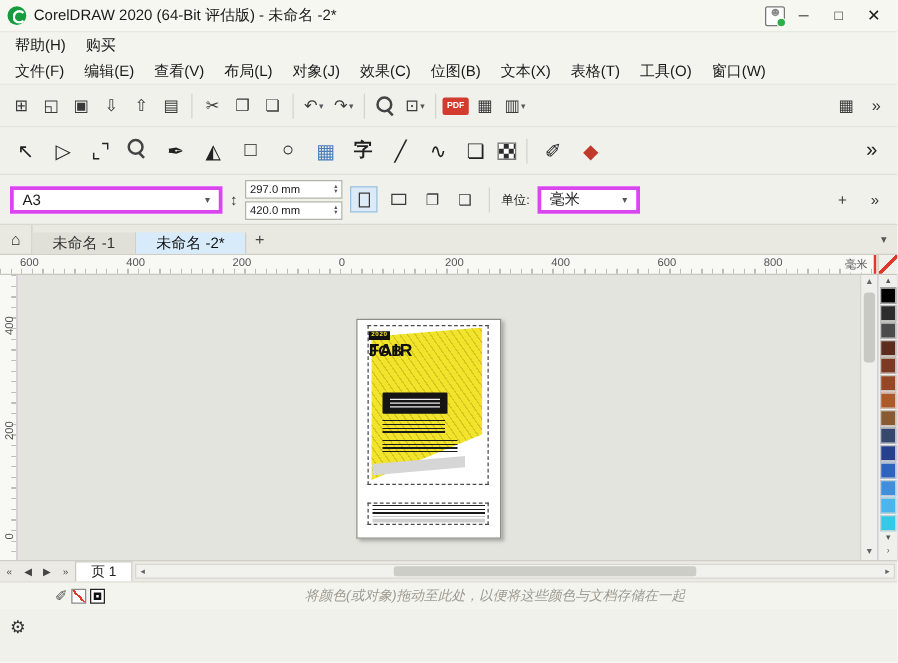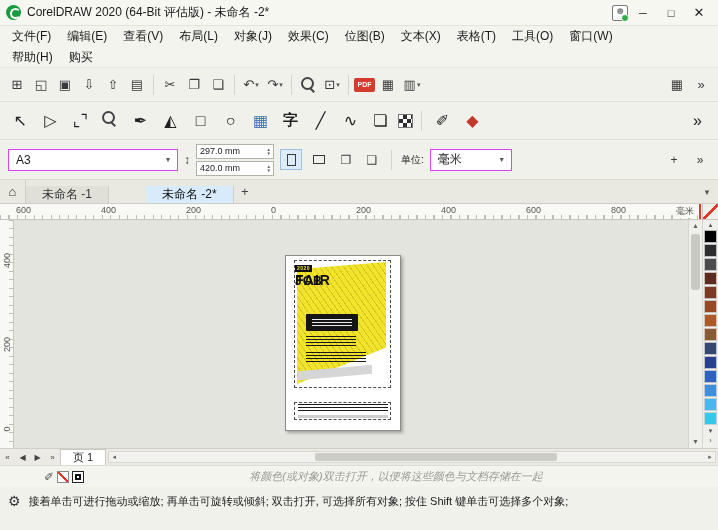--- a/index.html
+++ b/index.html
@@ -42,40 +42,40 @@
   .spacer{flex:1;}
   .caret{font-style:normal;font-size:7px;color:#555;margin-left:1px;}
   .icon-zoom::before{content:"";position:absolute;left:4px;top:3px;width:9px;height:9px;border:2px solid #444;border-radius:50%;}
   .icon-zoom::after{content:"";position:absolute;left:13px;top:13px;width:6px;height:2px;background:#444;transform:rotate(45deg);transform-origin:left center;}
   .icon-pdf{font-size:7px;font-weight:bold;color:#fff;background:#d23b2e;border-radius:2px;width:21px;height:14px;line-height:14px;text-align:center;display:inline-block;align-self:center;}
   .icon-checker{width:15px;height:14px;border:1px solid #777;align-self:center;
     background:repeating-conic-gradient(#2d2d2d 0 25%,#fff 0 50%);background-size:8px 8px;}
 
   
   .propbar{height:40px;display:flex;align-items:center;gap:6px;padding:0 8px;background:#f1f1ec;border-bottom:1px solid #d9d9d1;}
-  .combo{display:inline-flex;align-items:center;justify-content:space-between;border:1px solid #d946ef;background:#fff;height:22px;padding:0 7px;font-size:12px;color:#1a1a1a;}
+  .combo{display:inline-flex;align-items:center;justify-content:space-between;border:3px solid #d946ef;background:#fff;height:22px;padding:0 7px;font-size:12px;color:#1a1a1a;}
   .combo .dd{font-size:8px;color:#555;margin-left:8px;}
   .preset{width:170px;}
   .units{width:82px;}
   .dimcol{display:flex;flex-direction:column;gap:2px;}
   .spin{display:flex;align-items:center;justify-content:space-between;border:1px solid #b3b3aa;background:#fff;width:78px;height:15px;font-size:9px;color:#1a1a1a;padding:0 3px;text-align:right;}
   .spin .arrows{display:flex;flex-direction:column;font-size:5px;line-height:4px;color:#555;}
   .dimicon{font-size:12px;color:#444;}
   .orient{width:22px;height:21px;display:inline-flex;align-items:center;justify-content:center;border:1px solid transparent;}
   .orient.active{background:#dcebf7;border-color:#9cc0de;}
   .orient .pv{width:9px;height:12px;border:1.5px solid #3a3a3a;display:block;}
   .orient .ph{width:12px;height:9px;border:1.5px solid #3a3a3a;display:block;}
   .small-btn{width:20px;height:20px;display:inline-flex;align-items:center;justify-content:center;font-size:12px;color:#3a3a3a;}
   .plabel{font-size:10px;color:#1a1a1a;}
 
   
   .docbar{height:24px;background:#e9e9e2;border-bottom:1px solid #cfcfc7;display:flex;align-items:stretch;}
   .homebtn{width:26px;display:flex;align-items:center;justify-content:center;font-size:13px;color:#333;border-right:1px solid #cfcfc7;}
   .doc-tab{display:inline-flex;align-items:center;padding:0 16px;font-size:12px;background:#e0e0d9;border-right:1px solid #cfcfc7;color:#333;white-space:nowrap;}
-  .doc-tab.active{background:#d7ebfa;color:#111;margin-left:37px;}
+  .doc-tab.active{background:#d7ebfa;color:#111;}
   .addtab{width:22px;display:flex;align-items:center;justify-content:center;font-size:13px;color:#444;}
   .docbar-right{margin-left:auto;width:22px;display:flex;align-items:center;justify-content:center;font-size:9px;color:#555;}
 
   
   .hruler{position:relative;height:16px;background:#f8f8f4;border-bottom:1px solid #c7c7c0;
     background-image:repeating-linear-gradient(90deg,#bdbdb5 0 1px,transparent 1px 8.5px);
     background-size:100% 4px;background-position:0 bottom;background-repeat:no-repeat;}
   .hruler .num{position:absolute;top:1px;font-size:9px;color:#555;}
   .hruler .unit{position:absolute;right:22px;top:1px;font-size:9px;color:#555;background:#f8f8f4;padding:0 2px;}
   .hruler .redline{position:absolute;right:17px;top:0;width:2px;height:100%;background:#e0392c;}
@@ -145,36 +145,36 @@
     <span class="title">CorelDRAW 2020 (64-Bit 评估版) - 未命名 -2*</span>
     <span class="tb-right">
       <span class="acct"></span>
       <span class="winbtn">─</span>
       <span class="winbtn">□</span>
       <span class="winbtn close">✕</span>
     </span>
   </div>
 
   <div class="menubar">
+    <div class="menurow" id="menu-row2">
+        <span class="menu-item">帮助(H)</span>
+        <span class="menu-item">购买</span>
+      </div>
     <div class="menurow" id="menu-row1">
         <span class="menu-item">文件(F)</span>
         <span class="menu-item">编辑(E)</span>
         <span class="menu-item">查看(V)</span>
         <span class="menu-item">布局(L)</span>
         <span class="menu-item">对象(J)</span>
         <span class="menu-item">效果(C)</span>
         <span class="menu-item">位图(B)</span>
         <span class="menu-item">文本(X)</span>
         <span class="menu-item">表格(T)</span>
         <span class="menu-item">工具(O)</span>
         <span class="menu-item">窗口(W)</span>
-      </div>
-    <div class="menurow" id="menu-row2">
-        <span class="menu-item">帮助(H)</span>
-        <span class="menu-item">购买</span>
       </div>
   </div>
 
 
   <div class="toolbar" id="std-toolbar">
       <span class="tb-icon">⊞</span>
       <span class="tb-icon">◱</span>
       <span class="tb-icon">▣</span>
       <span class="tb-icon">⇩</span>
       <span class="tb-icon">⇧</span>
@@ -356,21 +356,20 @@
       <span class="arr right">▸</span>
     </span>
   </div>
 
   <div class="hintbar">
     <span class="hint-icons">
       <span class="eyed">✐</span>
       <span class="swatch-none"></span>
       <span class="swatch-outline"></span>
     </span>
-    <span class="hint-text">将颜色(或对象)双击打开，以便将这些颜色与文档存储在一起</span>
+    <span class="hint-text">将颜色(或对象)拖动至此处，以便将这些颜色与文档存储在一起</span>
   </div>
 
   <div class="statusbar">
     <span class="gear">⚙</span>
-    <span class="status-text">接着单击可进行拖动或缩放; 再单击可旋转或倾斜; 双击打开, 可选择所有对象; 按住 Shift 键单击可选择多个对象;</span>
   </div>
 
 </div>
 
 </body></html>

